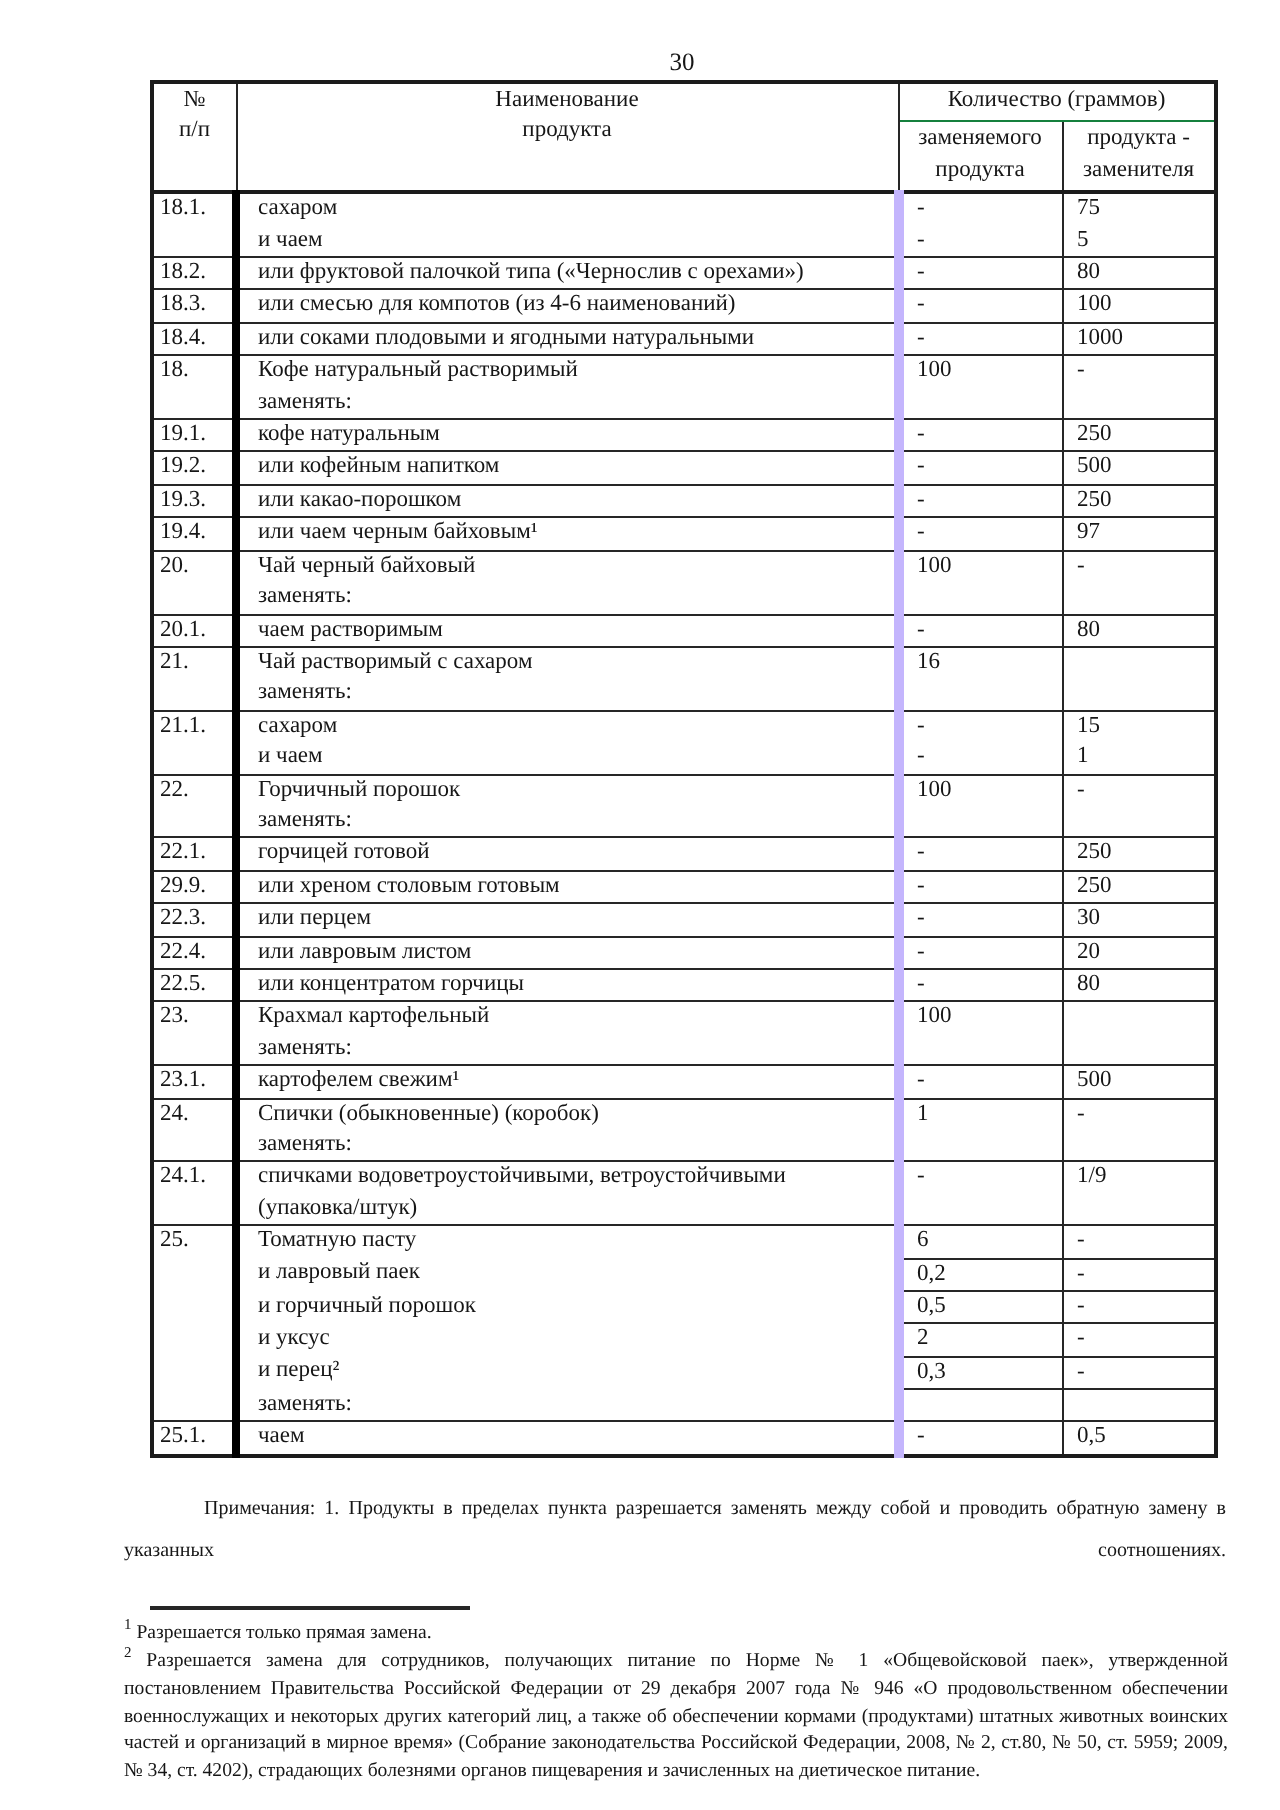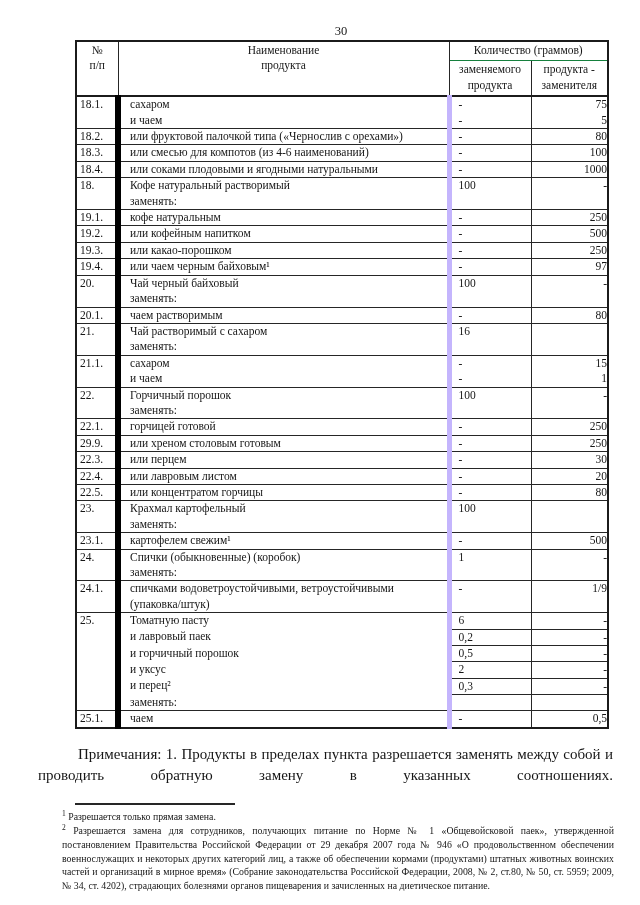--- a/index.html
+++ b/index.html
@@ -40,32 +40,32 @@
   }
   .subst-table thead th {
     text-align: center;
     white-space: pre-line;
     padding: 1px 2px 2px 2px;
   }
   .subst-table thead { border-bottom: 2px solid #1b1b1b; }
   th.h-num, th.h-name, th.h-q1 { border-right: 1px solid #262626; }
   th.h-qty { border-bottom: 1px solid #15803d; }
 
-  td.col-num  { padding-left: 3px;  border-right: 6px solid #000000; }
+  td.col-num  { padding-left: 3px;  border-right: 4px solid #000000; }
   td.col-name { padding-left: 9px;  border-right: 5px solid #c4b5fd; }
   td.col-q1   { padding-left: 7px;  border-right: 1px solid #262626; }
-  td.col-q2   { padding-left: 7px; text-align: right; }
+  td.col-q2   { padding-left: 7px; }
 
   tr.item td { border-top: 1px solid #262626; }
   tr.boxed td.col-q1, tr.boxed td.col-q2 { border-bottom: 1px solid #262626; }
 
   .notes-paragraph {
-    margin: 15px 27px 0 38px;
+    margin: 15px 27px 0 62px;
     text-indent: 40px;
-    font-size: 15px;
+    font-size: 10px;
     line-height: 21.5px;
     text-align: justify;
     text-align-last: justify;
   }
 
   .footnote-rule {
     width: 160px;
     border: 0;
     border-top: 2px solid #262626;
     margin: 16px 0 5px 75px;

